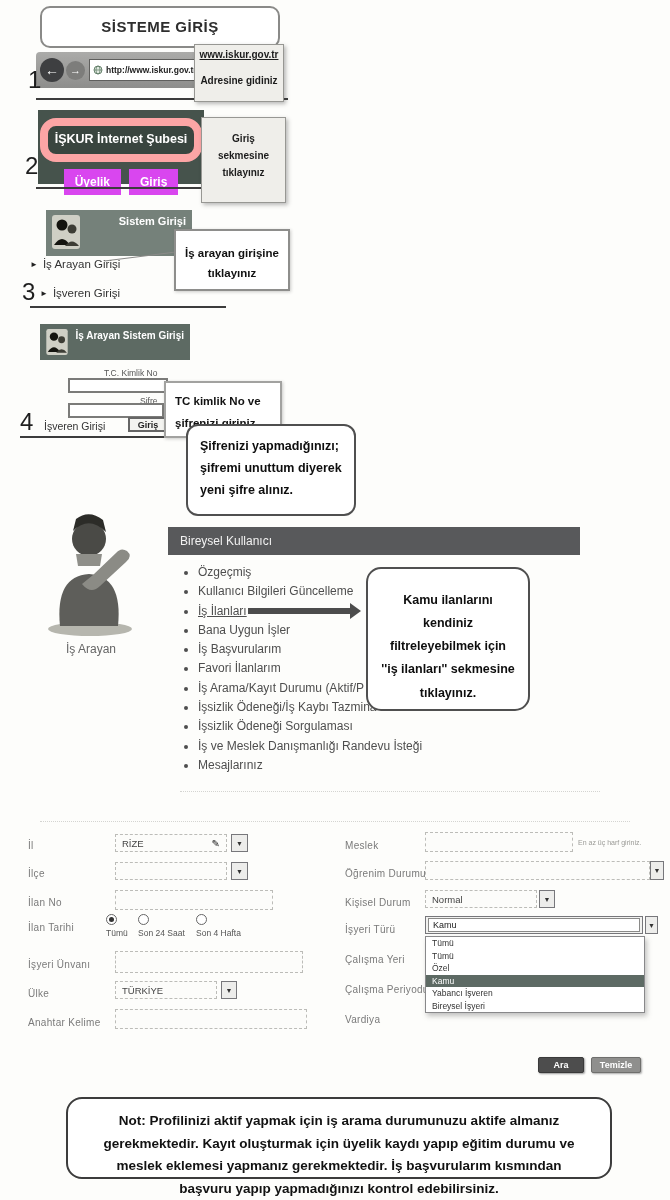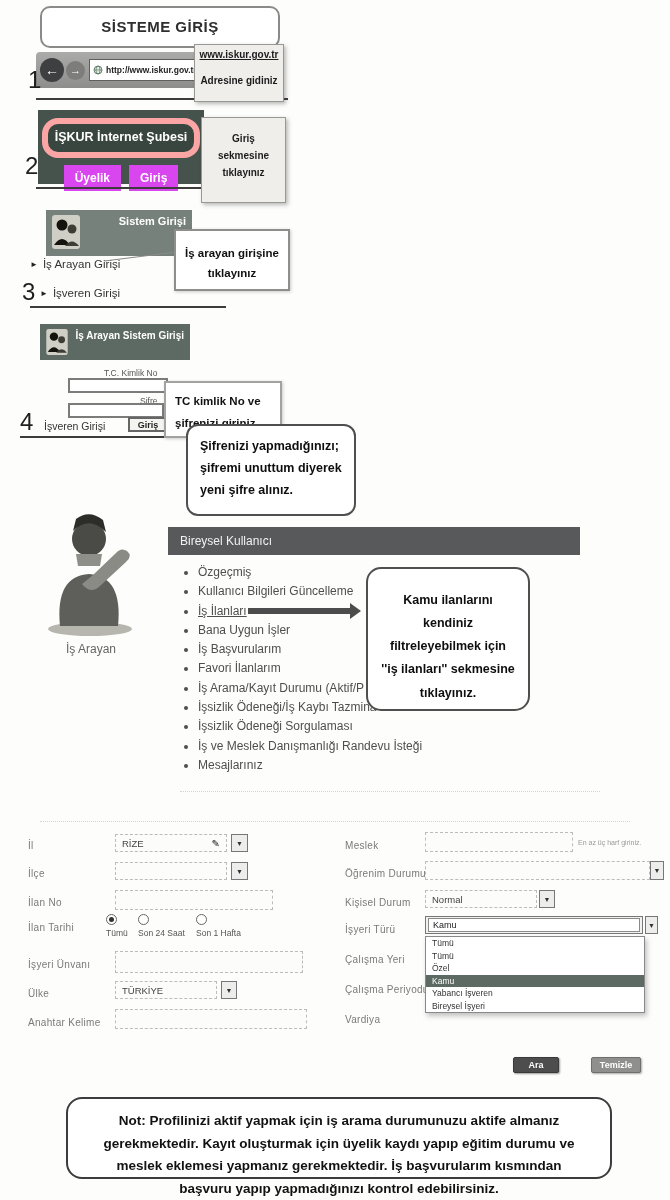--- a/index.html
+++ b/index.html
@@ -14,21 +14,21 @@
   .browser-bar{background:linear-gradient(#ababa9,#8d8d8b);border-radius:4px;display:flex;align-items:center;padding:0 4px;box-sizing:border-box;}
   .nav-circle{width:24px;height:24px;border-radius:50%;background:#3e3f41;color:#fff;font-size:14px;
     display:flex;align-items:center;justify-content:center;flex:0 0 auto;}
   .nav-circle.fwd{width:19px;height:19px;background:#7d7d7b;font-size:11px;margin-left:2px;}
   .addr-field{flex:1;height:20px;background:#fff;border:1px solid #5f5f5d;margin-left:4px;display:flex;
     align-items:center;padding:0 3px;font-size:8.5px;font-weight:bold;color:#222;gap:3px;overflow:hidden;}
   .callout-soft{background:#efeeea;border:1px solid #979793;box-shadow:2px 2px 4px rgba(60,60,60,.35);
     text-align:center;font-weight:bold;font-size:10px;color:#1c1c1c;box-sizing:border-box;z-index:5;}
   
   .iskur-box{background:#46534c;box-sizing:border-box;padding-top:8px;}
-  .iskur-pill{margin:0 auto;width:146px;height:28px;border:6px solid #fca5a5;border-radius:16px;background:#39453f;
+  .iskur-pill{margin:0 auto;width:146px;height:28px;border:8px solid #fca5a5;border-radius:16px;background:#39453f;
     color:#fff;font-weight:bold;font-size:12.5px;text-align:center;line-height:27px;}
   .iskur-tabs{display:flex;justify-content:center;gap:8px;margin-top:7px;}
   .iskur-tab{background:#d946ef;color:#fff;font-weight:bold;font-size:12px;padding:6px 11px;}
   
   .sys-hdr{display:flex;align-items:flex-start;box-sizing:border-box;padding:5px 6px;}
   .sys-hdr .ttl{color:#fff;font-weight:bold;margin-left:auto;text-align:right;}
   .callout-line{background:#fff;border:2px solid #8e8e8c;font-weight:bold;font-size:11.5px;color:#111;
     text-align:center;box-sizing:border-box;z-index:4;box-shadow:1px 1px 3px rgba(90,90,90,.3);}
   .link-row{font-size:11.5px;color:#333;display:flex;align-items:center;gap:5px;}
   .link-row .tri{font-size:8px;color:#222;}
@@ -227,21 +227,21 @@
   <div class="abs radio-g" style="left:106px;top:914px;">
     <div class="radio-c on"></div>
     <span>Tümü</span>
   </div>
   <div class="abs radio-g" style="left:138px;top:914px;">
     <div class="radio-c"></div>
     <span>Son 24 Saat</span>
   </div>
   <div class="abs radio-g" style="left:196px;top:914px;">
     <div class="radio-c"></div>
-    <span>Son 1 Hafta</span>
+    <span>Son 4 Hafta</span>
   </div>
 
   <div class="abs flabel" style="left:28px;top:959px;">İşyeri Ünvanı</div>
   <div class="abs dashed-field" style="left:115px;top:951px;width:188px;height:22px;"></div>
 
   <div class="abs flabel" style="left:28px;top:988px;">Ülke</div>
   <div class="abs dashed-field" style="left:115px;top:981px;width:102px;height:18px;">
     <span>TÜRKİYE</span>
   </div>
   <div class="abs dd-btn" style="left:221px;top:981px;width:16px;height:18px;">
@@ -285,18 +285,18 @@
     <div class="opt">Özel</div>
     <div class="opt sel">Kamu</div>
     <div class="opt">Yabancı İşveren</div>
     <div class="opt">Bireysel İşyeri</div>
   </div>
 
   <div class="abs flabel" style="left:345px;top:954px;">Çalışma Yeri</div>
   <div class="abs flabel" style="left:345px;top:984px;">Çalışma Periyodu</div>
   <div class="abs flabel" style="left:345px;top:1014px;">Vardiya</div>
 
-  <div class="abs btn-dark" style="left:513px;top:1057px;width:46px;height:16px;line-height:15px;">Ara</div>
+  <div class="abs btn-dark" style="left:538px;top:1057px;width:46px;height:16px;line-height:15px;">Ara</div>
   <div class="abs btn-gray" style="left:591px;top:1057px;width:50px;height:16px;line-height:15px;">Temizle</div>
 
   <div class="abs note-box" style="left:66px;top:1097px;width:546px;height:82px;">Not: Profilinizi aktif yapmak için iş arama durumunuzu aktife almanız gerekmektedir. Kayıt oluşturmak için üyelik kaydı yapıp eğitim durumu ve meslek eklemesi yapmanız gerekmektedir. İş başvurularım kısmından başvuru yapıp yapmadığınızı kontrol edebilirsiniz.</div>
 
 </div>
 
 </body></html>

